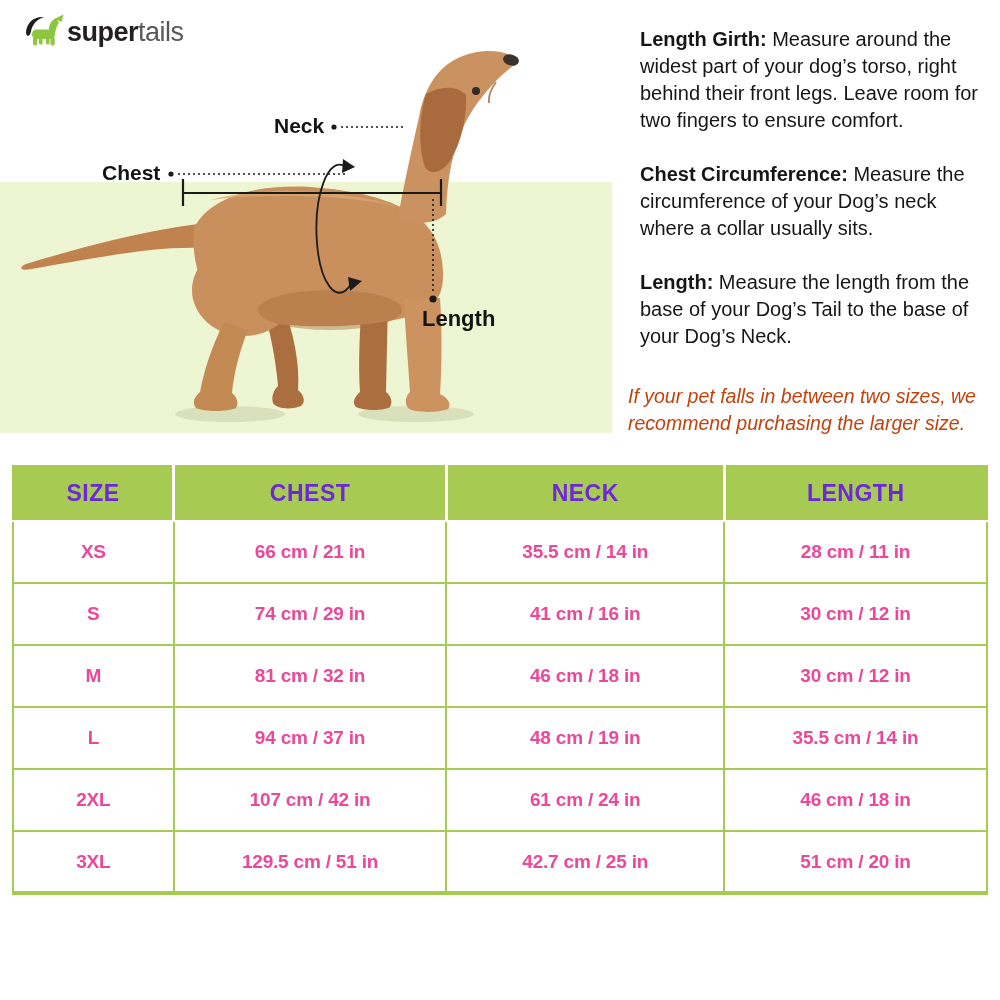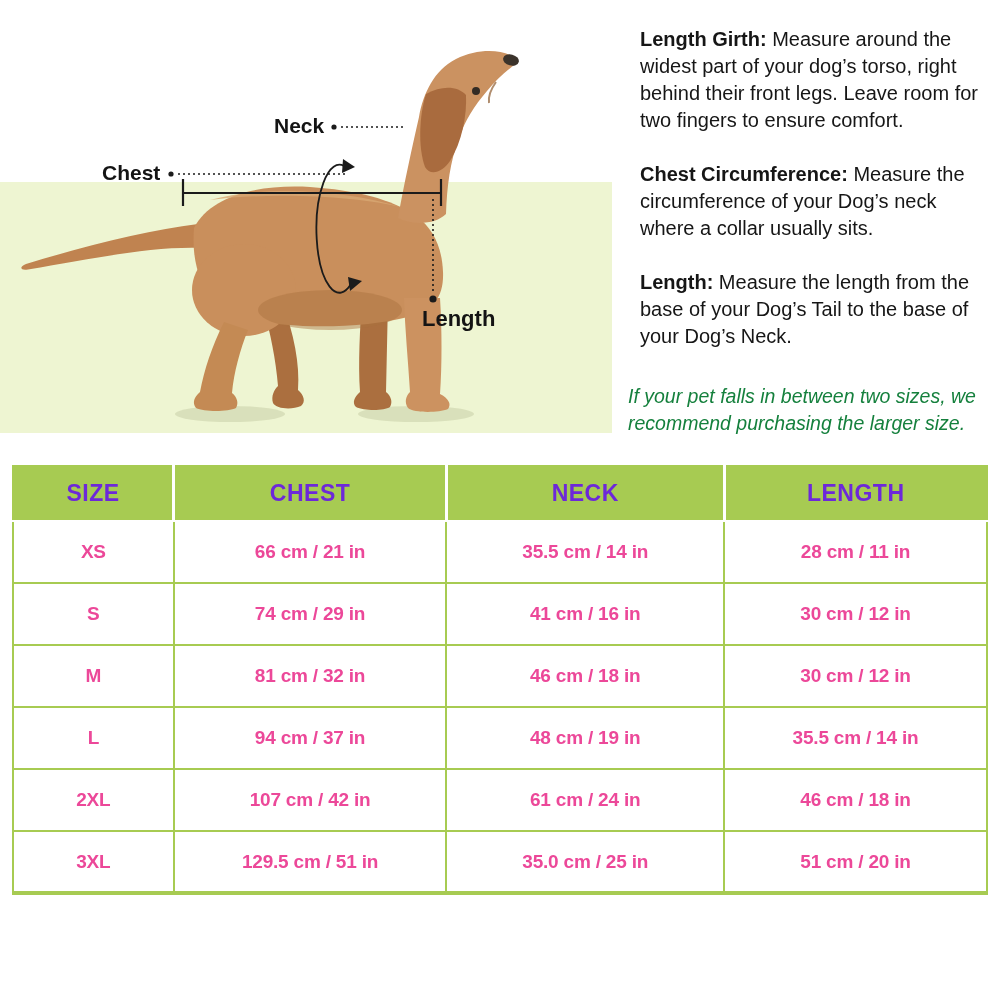--- a/index.html
+++ b/index.html
@@ -28,21 +28,21 @@
   .label-length { left:422px; top:306px; font-size:22px; }
 
   
   .info { position:absolute; left:640px; top:0; width:354px; color:#161616; }
   .info p { position:absolute; margin:0; font-size:20px; line-height:27px; width:354px; }
   .info p b { font-weight:bold; }
   .para-1 { top:26px; }
   .para-2 { top:161px; }
   .para-3 { top:269px; }
   .size-note { position:absolute; left:-12px; top:383px; width:372px;
-               font-style:italic; font-size:19.5px; line-height:27px; color:#15803d; }
+               font-style:italic; font-size:19.5px; line-height:27px; color:#c2410c; }
 
   
   .size-table {
     position:absolute; left:12px; top:465px; width:976px;
     border-collapse:collapse; table-layout:fixed;
     border:2px solid #a7cb52; border-bottom-width:4px;
   }
   .size-table thead th {
     background:#a7cb52; color:#6d28d9;
     font-size:23px; font-weight:bold; letter-spacing:0.5px;
@@ -55,20 +55,36 @@
     height:62px; text-align:center; vertical-align:middle;
     font-size:19px; font-weight:bold; color:#ec4899;
     letter-spacing:-0.2px;
   }
 </style>
 </head>
 <body>
 
 <div class="page">
 
+  <div class="logo">
+    <svg width="40" height="36" viewBox="0 0 40 36">
+      <path d="M2,19 C2,9 10,2 20,3 C13,5.5 8,10.5 7,17.5 C6,22.5 3,23.5 2,19 Z" fill="#1d1d1b"></path>
+      <g fill="#8dc63f">
+        <path d="M25,13 C27,6.5 31,3 36,4 L38,6 C35,8 33,11 32,15 L31,19 L25,19 Z"></path>
+        <path d="M33,3.5 L39.5,0.5 L37.5,8 Z"></path>
+        <rect x="8" y="15.5" width="23" height="9.5" rx="4.5"></rect>
+        <rect x="9" y="23" width="4.2" height="8.5" rx="1.8"></rect>
+        <rect x="15" y="23" width="3.6" height="7.5" rx="1.6"></rect>
+        <rect x="22" y="23" width="3.6" height="7.5" rx="1.6"></rect>
+        <rect x="26.5" y="23" width="4.2" height="8.5" rx="1.8"></rect>
+      </g>
+      <circle cx="34.6" cy="7.6" r="1" fill="#ffffff"></circle>
+    </svg>
+    <div class="logo-text"><span class="bold">super</span><span class="light">tails</span></div>
+  </div>
 
   <div class="dog-panel">
     <div class="green-band"></div>
 
     <svg class="dog-svg" viewBox="0 0 612 450">
 
       <ellipse cx="230" cy="414" rx="55" ry="8" fill="rgba(110,120,70,0.16)"></ellipse>
       <ellipse cx="416" cy="414" rx="58" ry="8" fill="rgba(110,120,70,0.16)"></ellipse>
 
       <path d="M198,224 C150,230 92,244 26,264 C19,266.5 20,271 28,269.5 C96,258 152,246 203,248 C209,240 206,230 198,224 Z" fill="#c08350"></path>
@@ -169,19 +185,19 @@
       </tr>
         <tr>
         <td>2XL</td>
         <td>107 cm / 42 in</td>
         <td>61 cm / 24 in</td>
         <td>46 cm / 18 in</td>
       </tr>
         <tr>
         <td>3XL</td>
         <td>129.5 cm / 51 in</td>
-        <td>35.0 cm / 25 in</td>
+        <td>42.7 cm / 25 in</td>
         <td>51 cm / 20 in</td>
       </tr>
       </tbody>
   </table>
 
 </div>
 
 </body></html>

